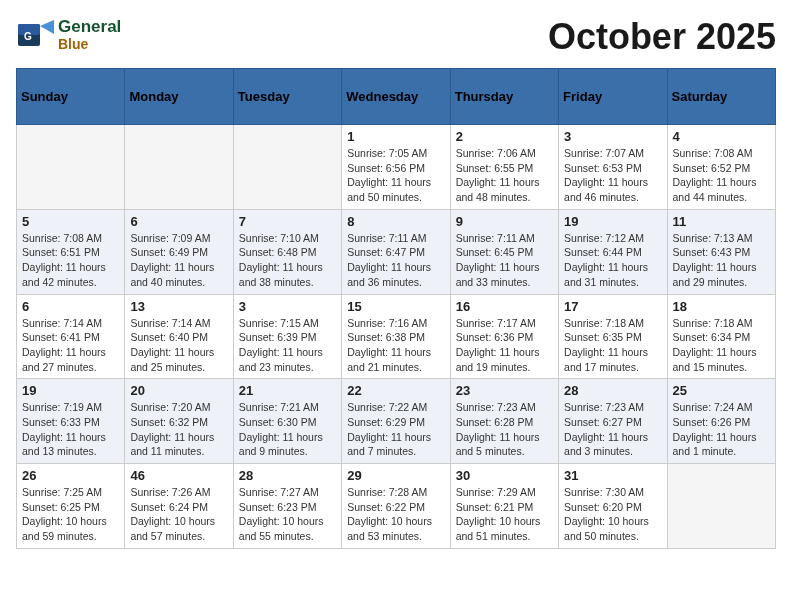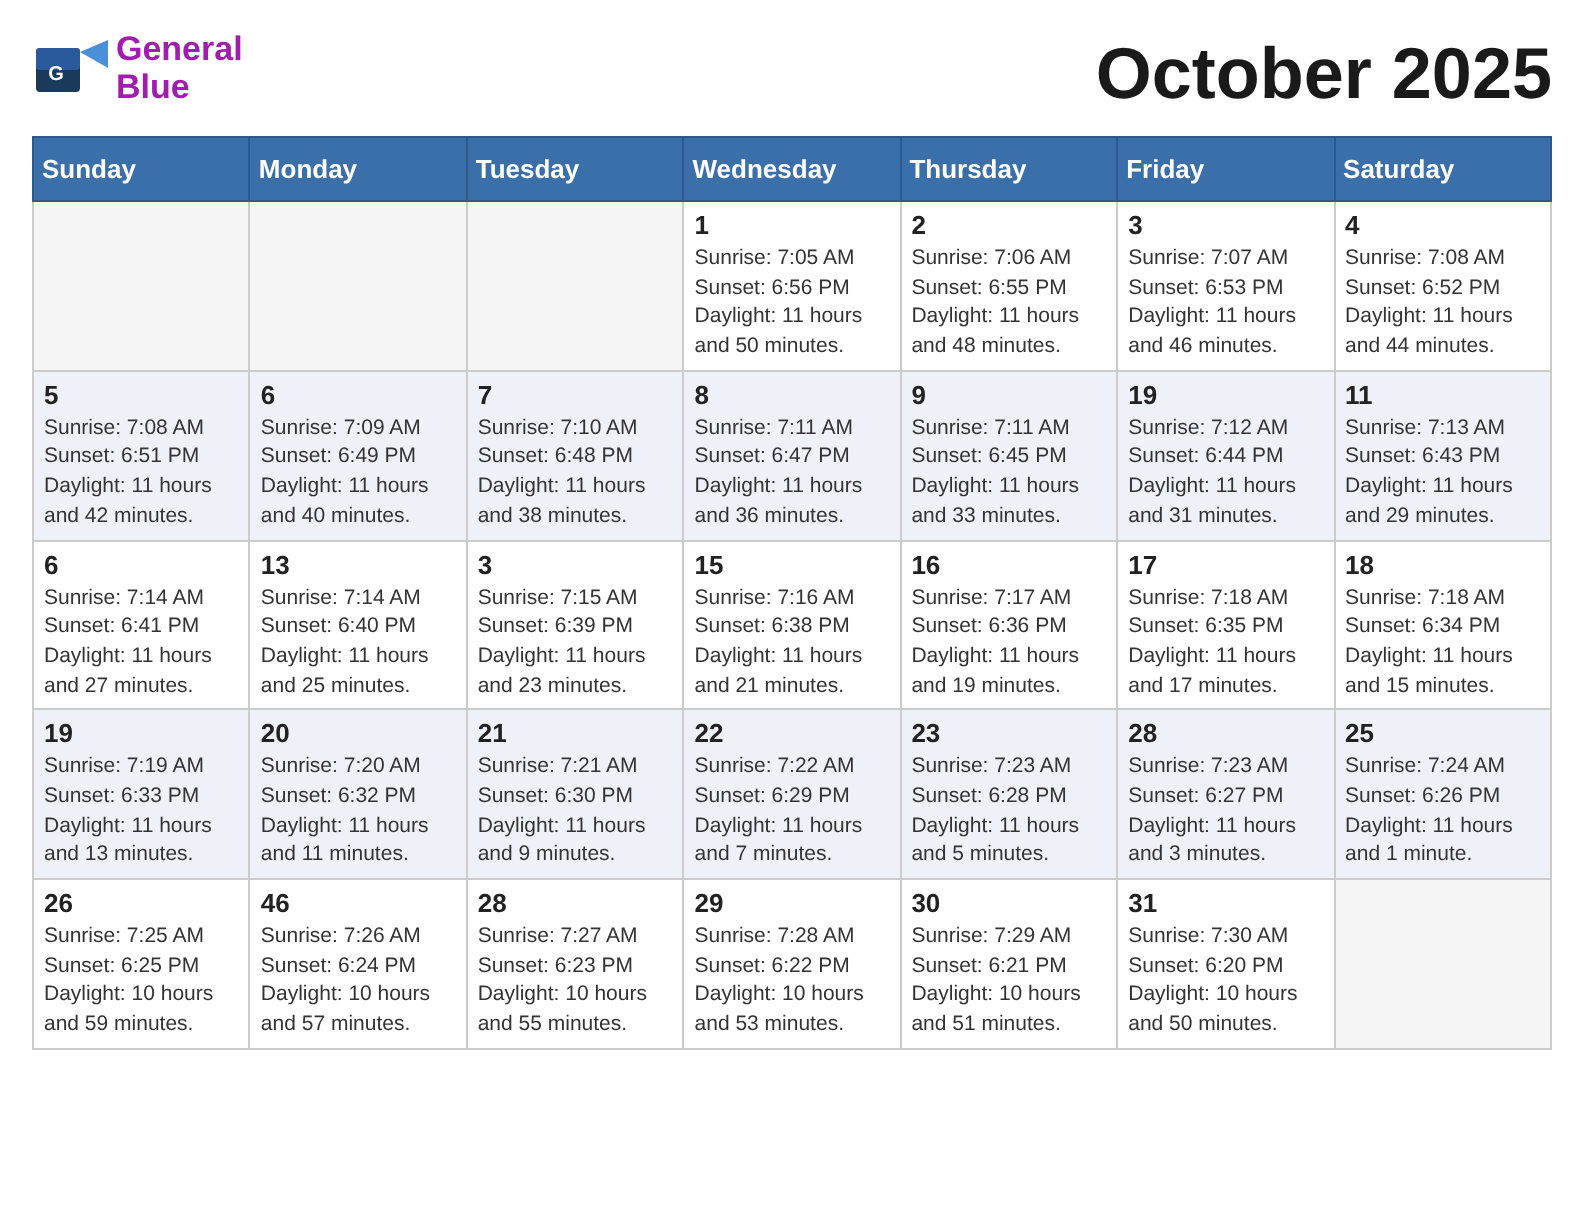--- a/index.html
+++ b/index.html
@@ -34,24 +34,24 @@
       font-size: 16px;
       color: #333;
     }
     .calendar {
       width: 100%;
       border-collapse: collapse;
       border: 1px solid #bbb;
     }
     .calendar th {
       background: #3b6faa;
-      color: #ffffff;
+      color: #000000;
       font-size: 13px;
       font-weight: bold;
-      padding: 8px 4px;
+      padding: 20px 4px;
       text-align: left;
       border: 1px solid #2a5a90;
     }
     .calendar td {
       vertical-align: top;
       border: 1px solid #ccc;
       padding: 4px 5px;
       width: 108px;
       min-height: 80px;
       background: #fff;
@@ -85,22 +85,22 @@
     <div style="display:flex;align-items:center;gap:4px;">
       <div style="position:relative;width:38px;height:38px;">
         <svg width="38" height="38" viewBox="0 0 38 38">
           <rect x="2" y="8" width="22" height="22" rx="2" fill="#1a3a5c"></rect>
           <rect x="2" y="8" width="22" height="11" rx="2" fill="#2a5a9c"></rect>
           <text x="12" y="24" font-size="10" fill="white" font-weight="bold" text-anchor="middle" font-family="Arial">G</text>
           <polygon points="24,10 38,4 38,18" fill="#4a90d9"></polygon>
         </svg>
       </div>
       <div>
-        <div style="font-size:17px;font-weight:bold;color:#a21caf;line-height:1.1;text-align:center;">General</div>
-        <div style="font-size:17px;font-weight:bold;color:#a21caf;line-height:1.1;">Blue</div>
+        <div style="font-size:17px;font-weight:bold;color:#14532d;line-height:1.1;text-align:center;">General</div>
+        <div style="font-size:14px;font-weight:bold;color:#a16207;line-height:1.1;">Blue</div>
       </div>
     </div>
   </div>
   <div class="title-block">
     <div class="month-title">October 2025</div>
   </div>
 </div>
 
 <table class="calendar">
   <thead>

